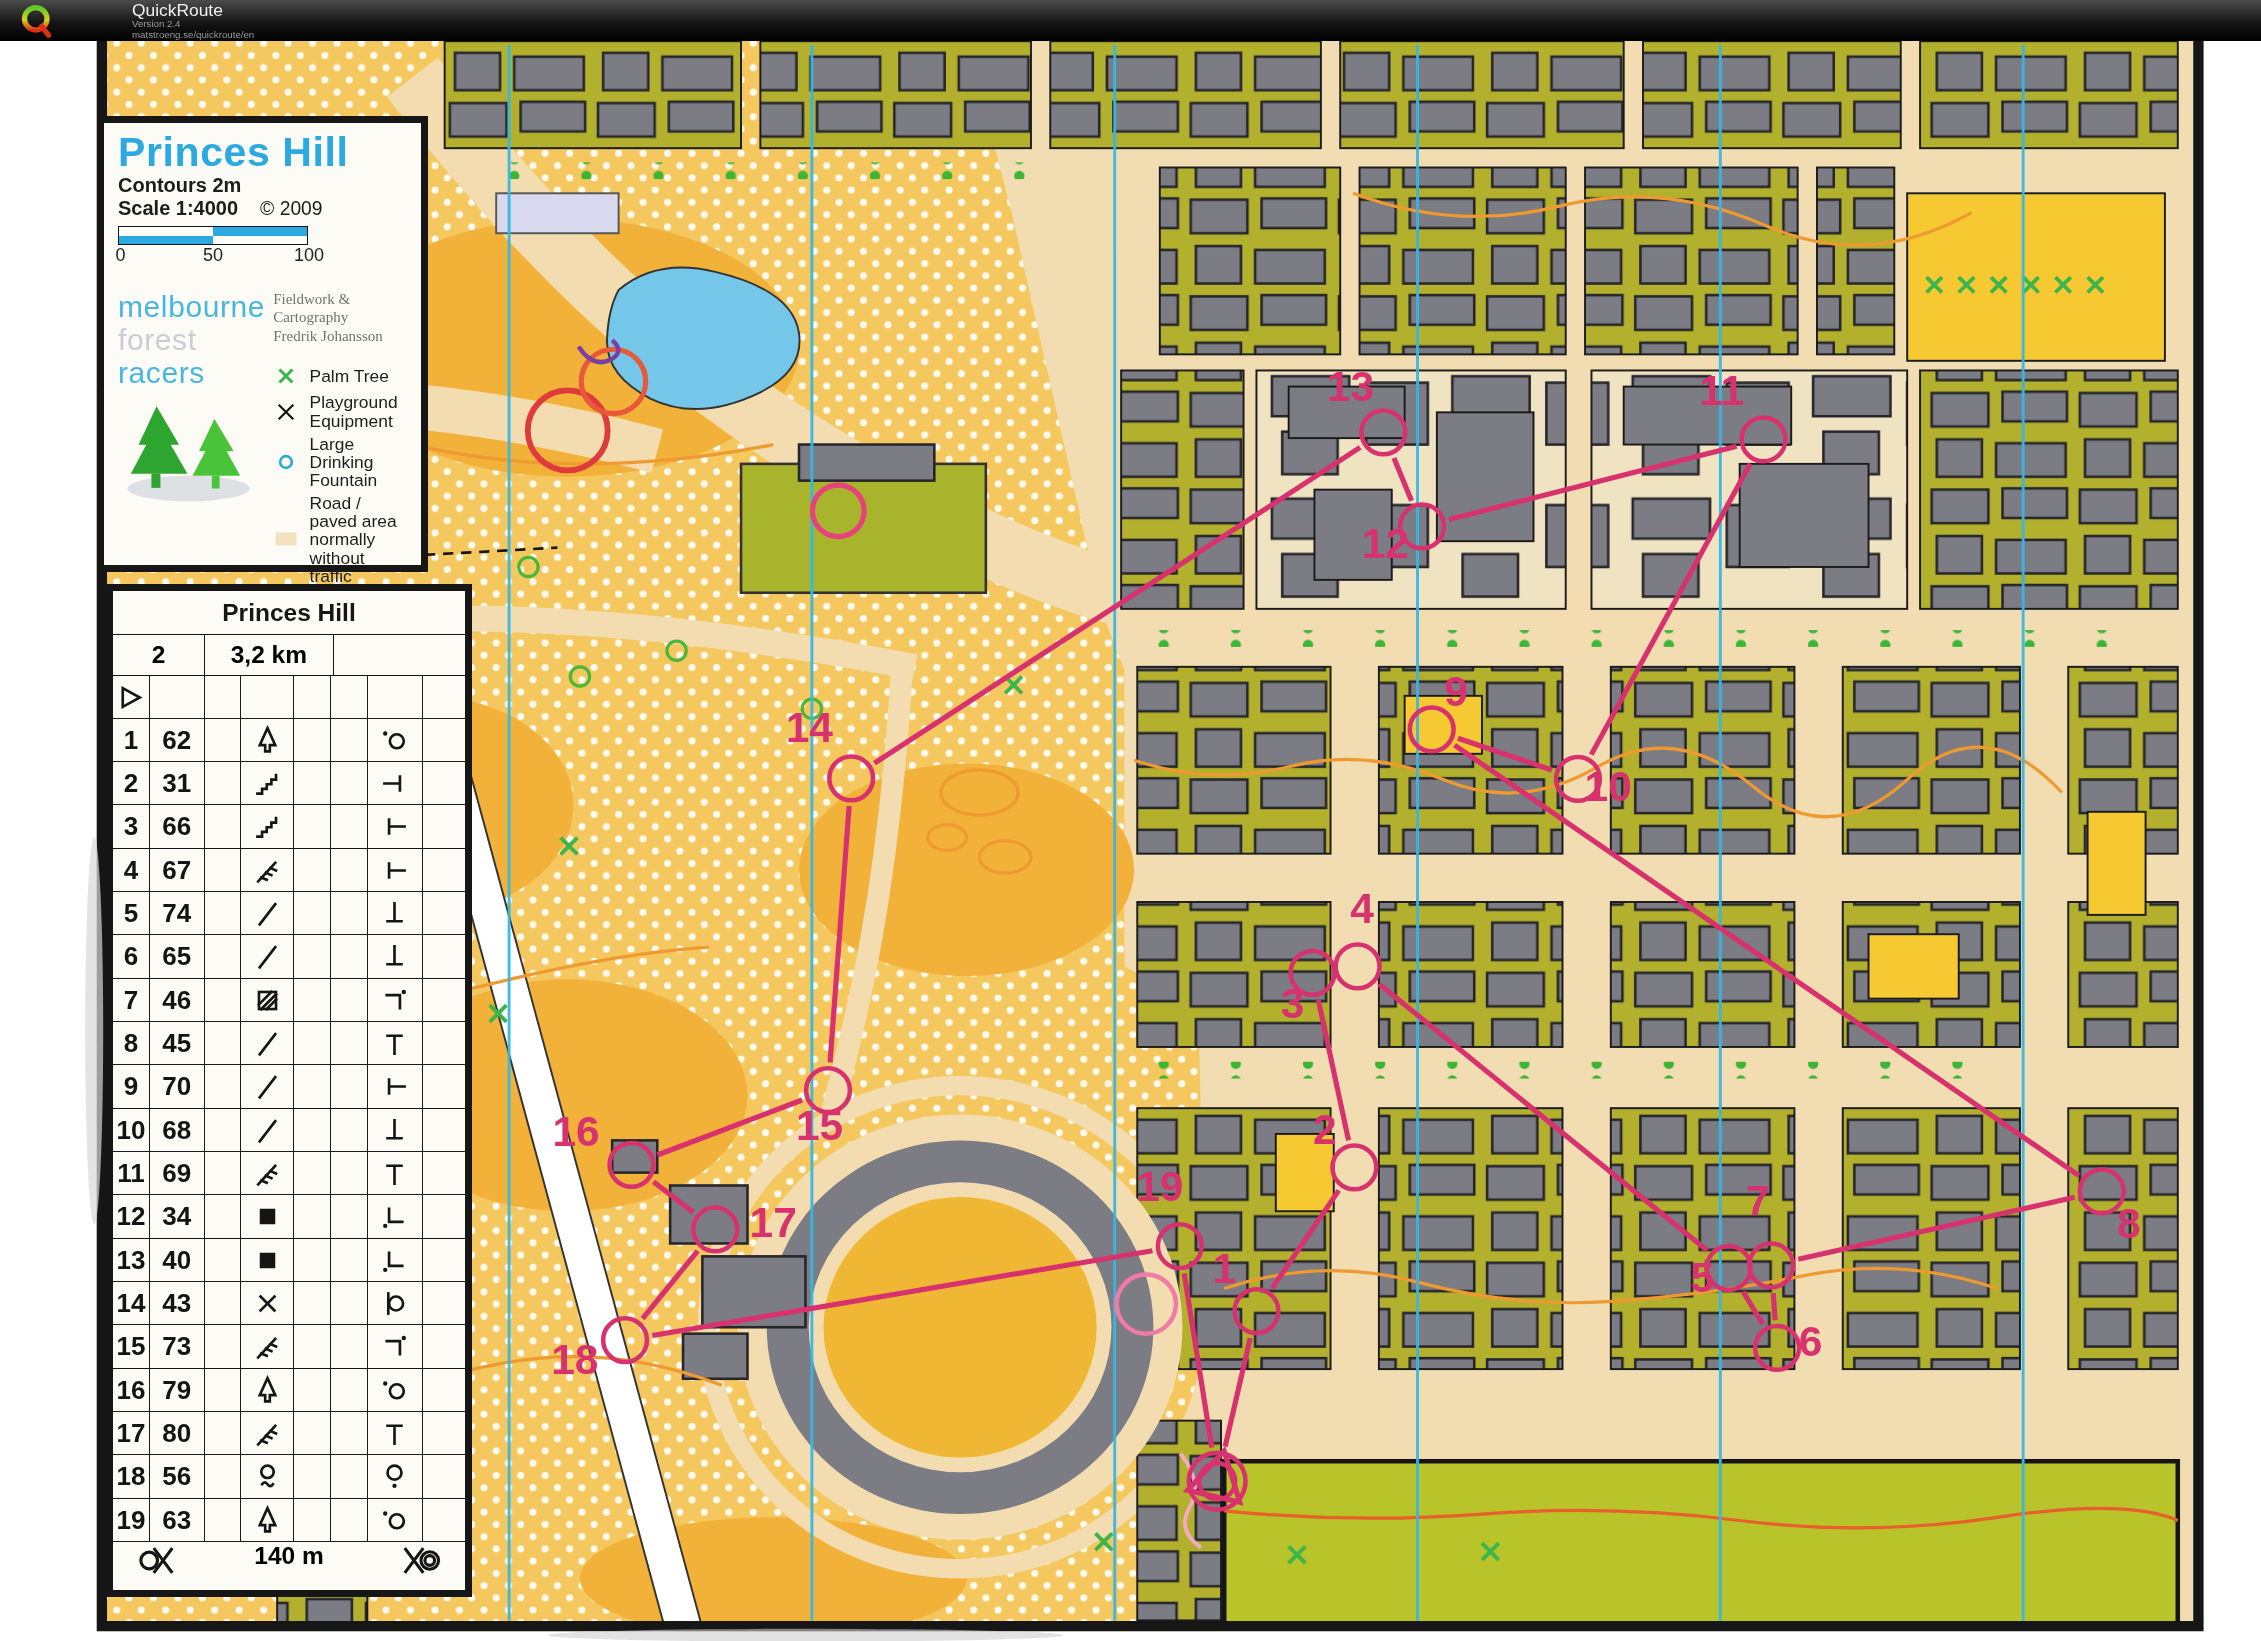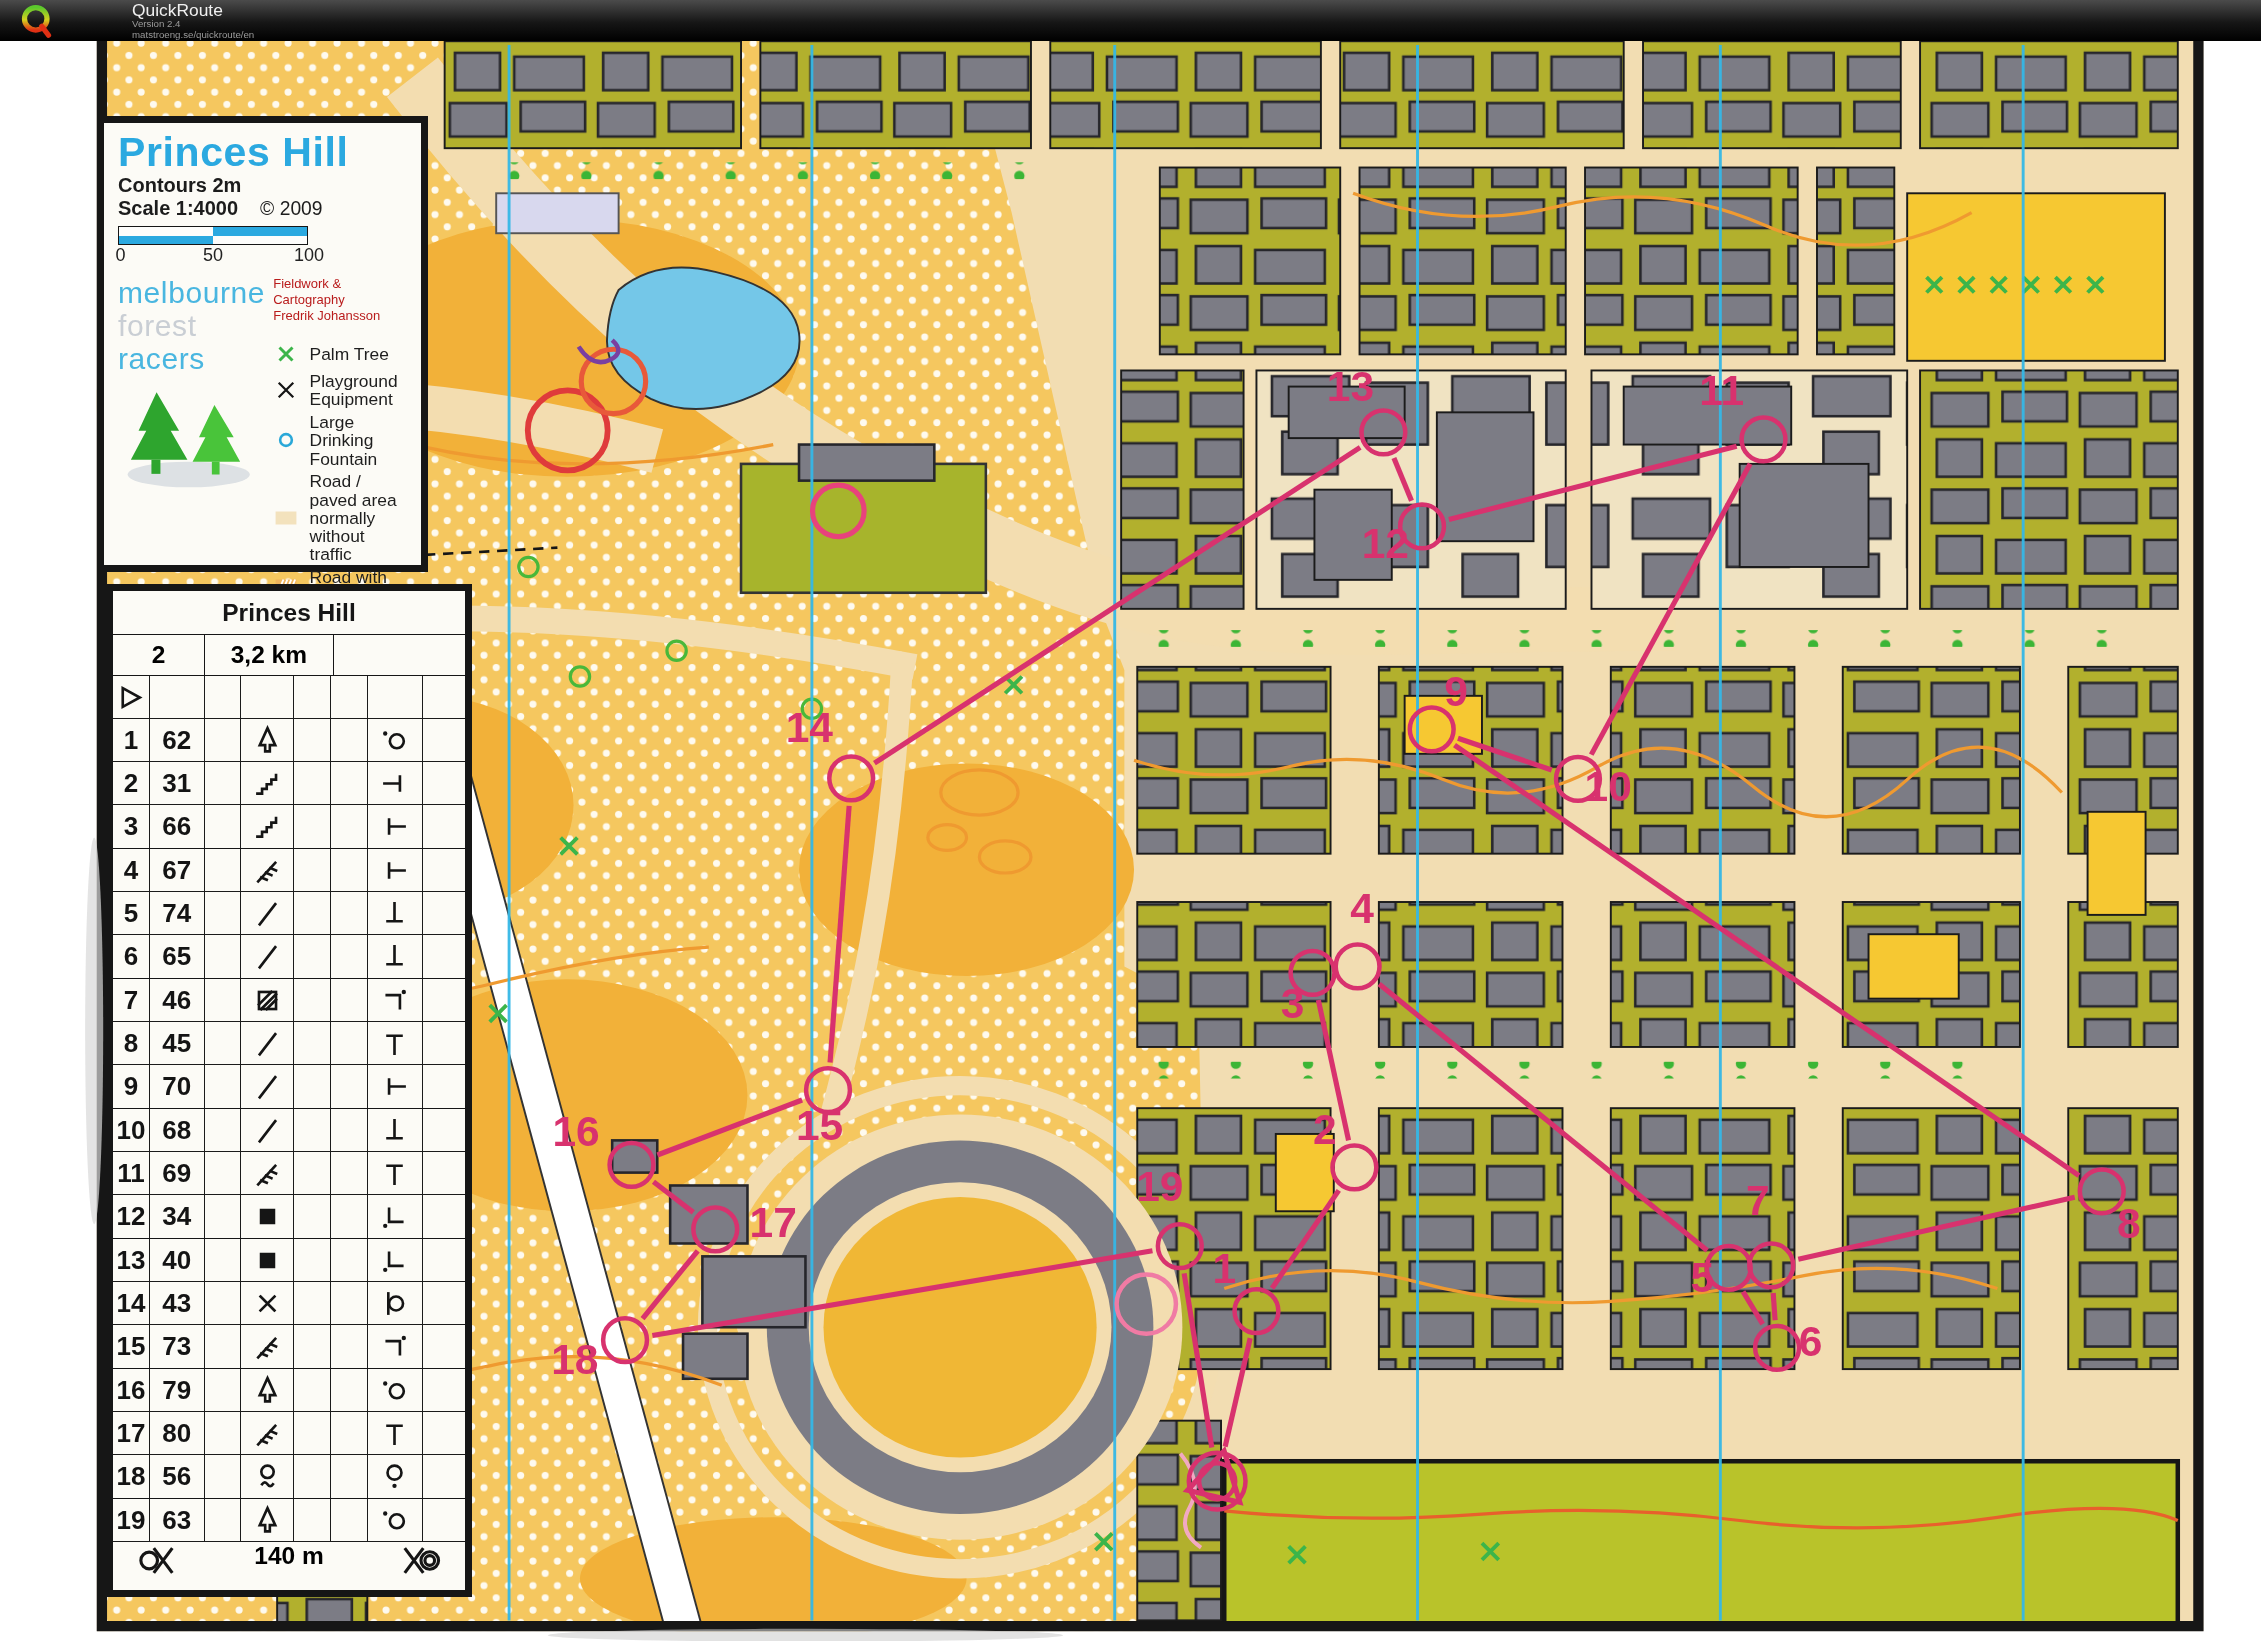--- a/index.html
+++ b/index.html
@@ -19,26 +19,26 @@
   #infoPanel{left:97px;top:116px;width:331px;height:456px;padding:7.7px 13px 0 14px;}
   .t1{color:#2bA9e0;font-size:41px;font-weight:bold;letter-spacing:0.6px;line-height:1.05;}
   .t2{color:#1c1c1c;font-size:20px;font-weight:bold;line-height:1.15;}
   .t3{display:flex;align-items:baseline;gap:22px;}
   .cpy{font-size:19.3px;font-weight:400;color:#1c1c1c;}
   .sbar{margin-top:6.4px;width:188px;border:1.9px solid #161616;height:17px;position:relative;}
   .sbar .r1,.sbar .r2{height:8.4px;display:flex;}
   .sbar .w{background:#fdfdfb;flex:1;} .sbar .b{background:#2ba9e0;flex:1;}
   .slabels{position:relative;width:193px;height:20.6px;font-size:18px;color:#222;}
   .slabels span{position:absolute;transform:translateX(-50%);}
-  .cols{display:flex;margin-top:10px;}
+  .cols{display:flex;margin-top:24px;}
   .colL{width:150px;flex:0 0 auto;}
   .club{line-height:1.1;font-size:30px;letter-spacing:0.6px;}
   .club .c1,.club .c3{color:#49b6e0;} .club .c2{color:#c9ced4;}
   .colR{flex:1;padding-left:5.2px;}
-  .credits{font-size:13px;color:#b91c1c;line-height:1.25;margin-bottom:17px;}
+  .credits{font-size:15px;color:#737373;line-height:1.25;margin-bottom:17px;font-family:Liberation Serif, serif;}
   .lrow{display:flex;align-items:center;margin-bottom:4.5px;}
   .lic{width:30px;height:26px;flex:0 0 auto;margin-right:6.4px;}
   .lic svg{width:26px;height:26px;}
   .llb{font-size:17.4px;color:#1e1e1e;line-height:1.05;max-width:139px;}
   .trees{margin-top:3.9px;}
   
   #cardPanel{left:106px;top:584px;width:366px;height:1013px;padding:0;display:flex;flex-direction:column;}
   .cardTitle{height:43px;border-bottom:1.9px solid #161616;display:flex;align-items:center;justify-content:center;
              font-size:24.5px;font-weight:bold;color:#161616;}
   .cardInfo{height:40px;border-bottom:1.9px solid #161616;display:flex;}

